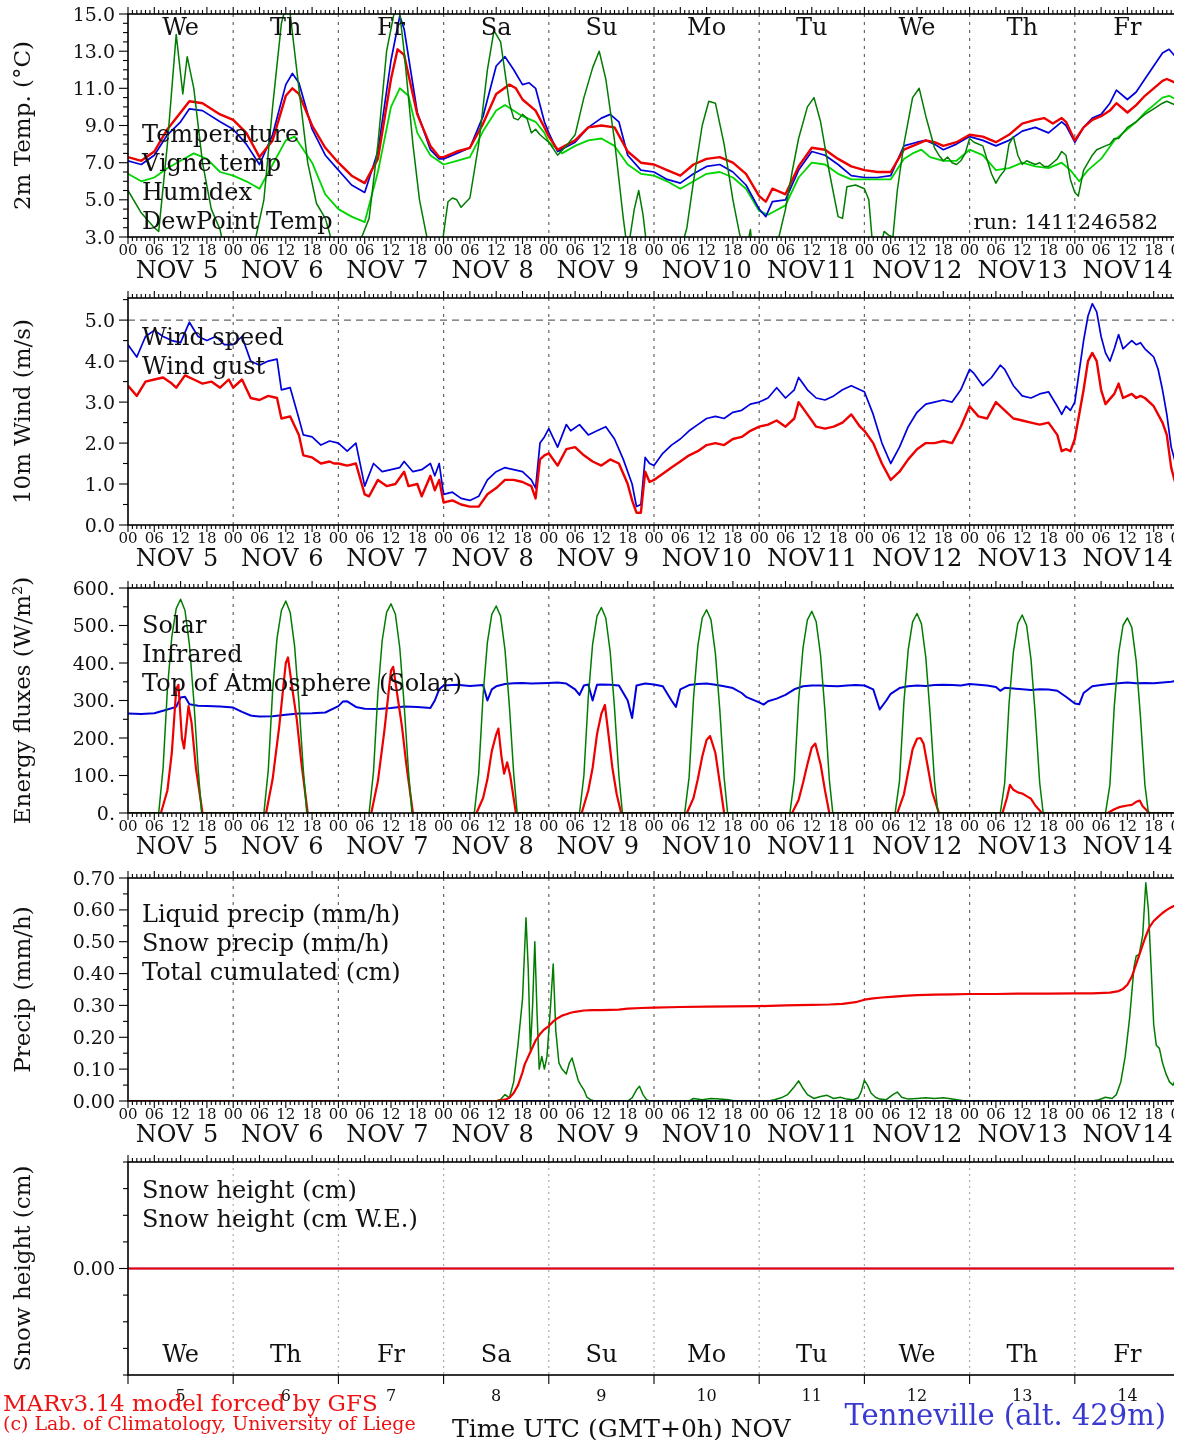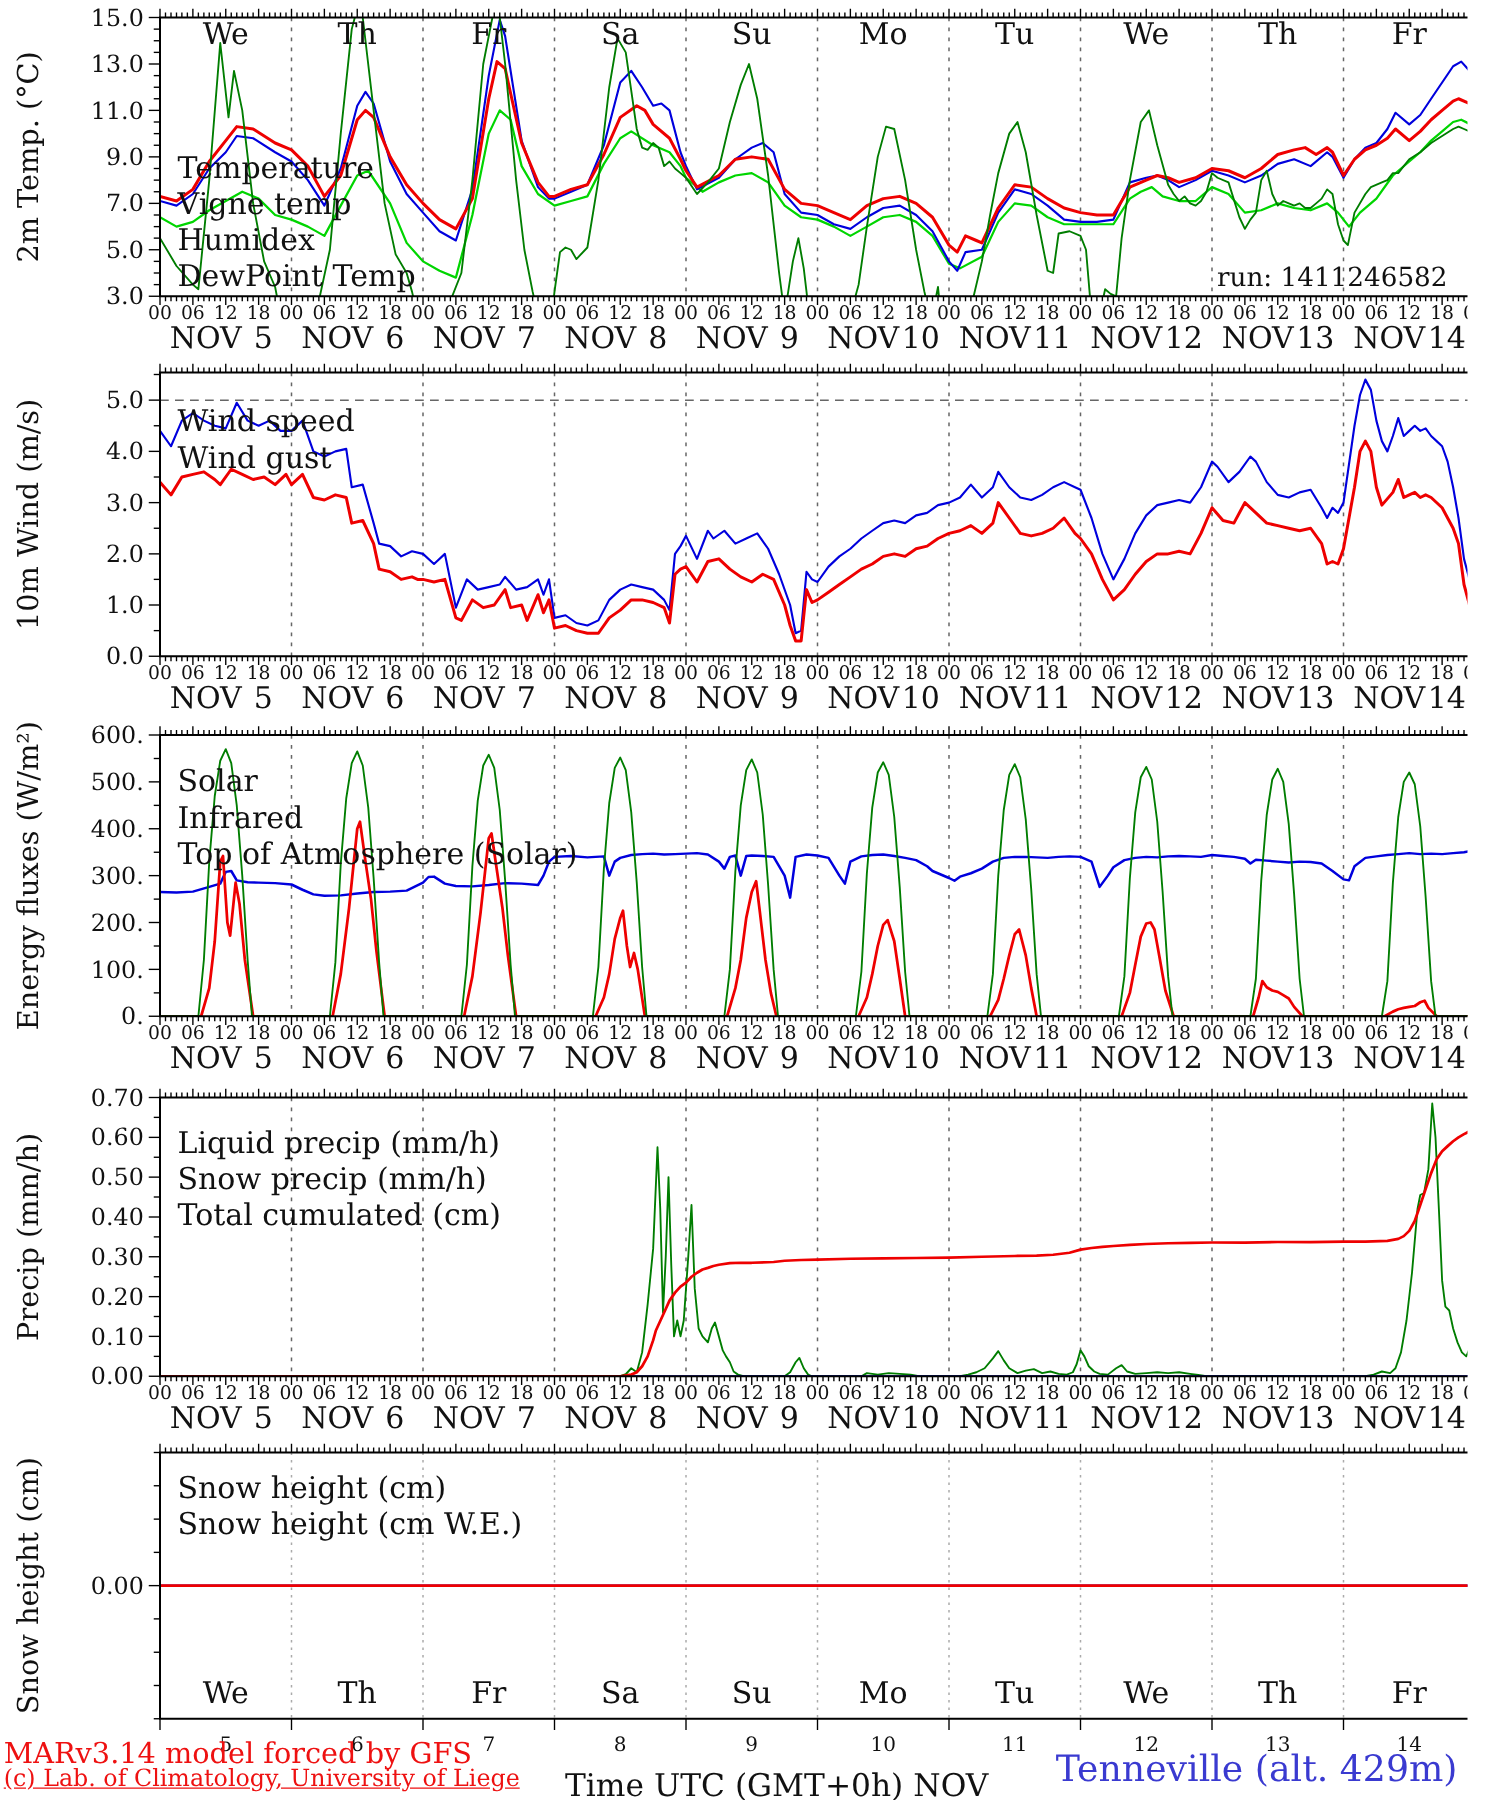--- a/index.html
+++ b/index.html
@@ -2,21 +2,21 @@
 <html><head>
 <meta charset="utf-8">
 <style>
   html,body{margin:0;padding:0;background:#ffffff;}
   body{font-family:"DejaVu Serif", serif; width:1194px; height:1440px; position:relative;}
   .page{position:relative;width:1174px;height:1440px;background:#fff;overflow:hidden;}
   svg text{font-family:"DejaVu Serif", serif; fill:#111;}
   .overlay{position:absolute;white-space:nowrap;}
   .run-label{top:210px;right:16px;font-size:21px;color:#111;}
   .footer-l1{left:3px;top:1390px;font-size:23px;color:#ee1111;}
-  .footer-l2{left:3px;top:1412px;font-size:19px;color:#ee1111;text-decoration:underline;}
+  .footer-l2{left:3px;top:1412px;font-size:19px;color:#ee1111;}
   .footer-c{left:452px;top:1402px;font-size:25px;color:#111;margin-top:12px;}
   .footer-c .month{margin-left:8px;}
   .footer-r{right:8px;top:1398px;font-size:29px;color:#3a3ad0;}
 </style>
 </head>
 <body>
 
 <div class="page">
   <svg id="chart" width="1194" height="1440" viewBox="0 0 1194 1440">
       <g>

